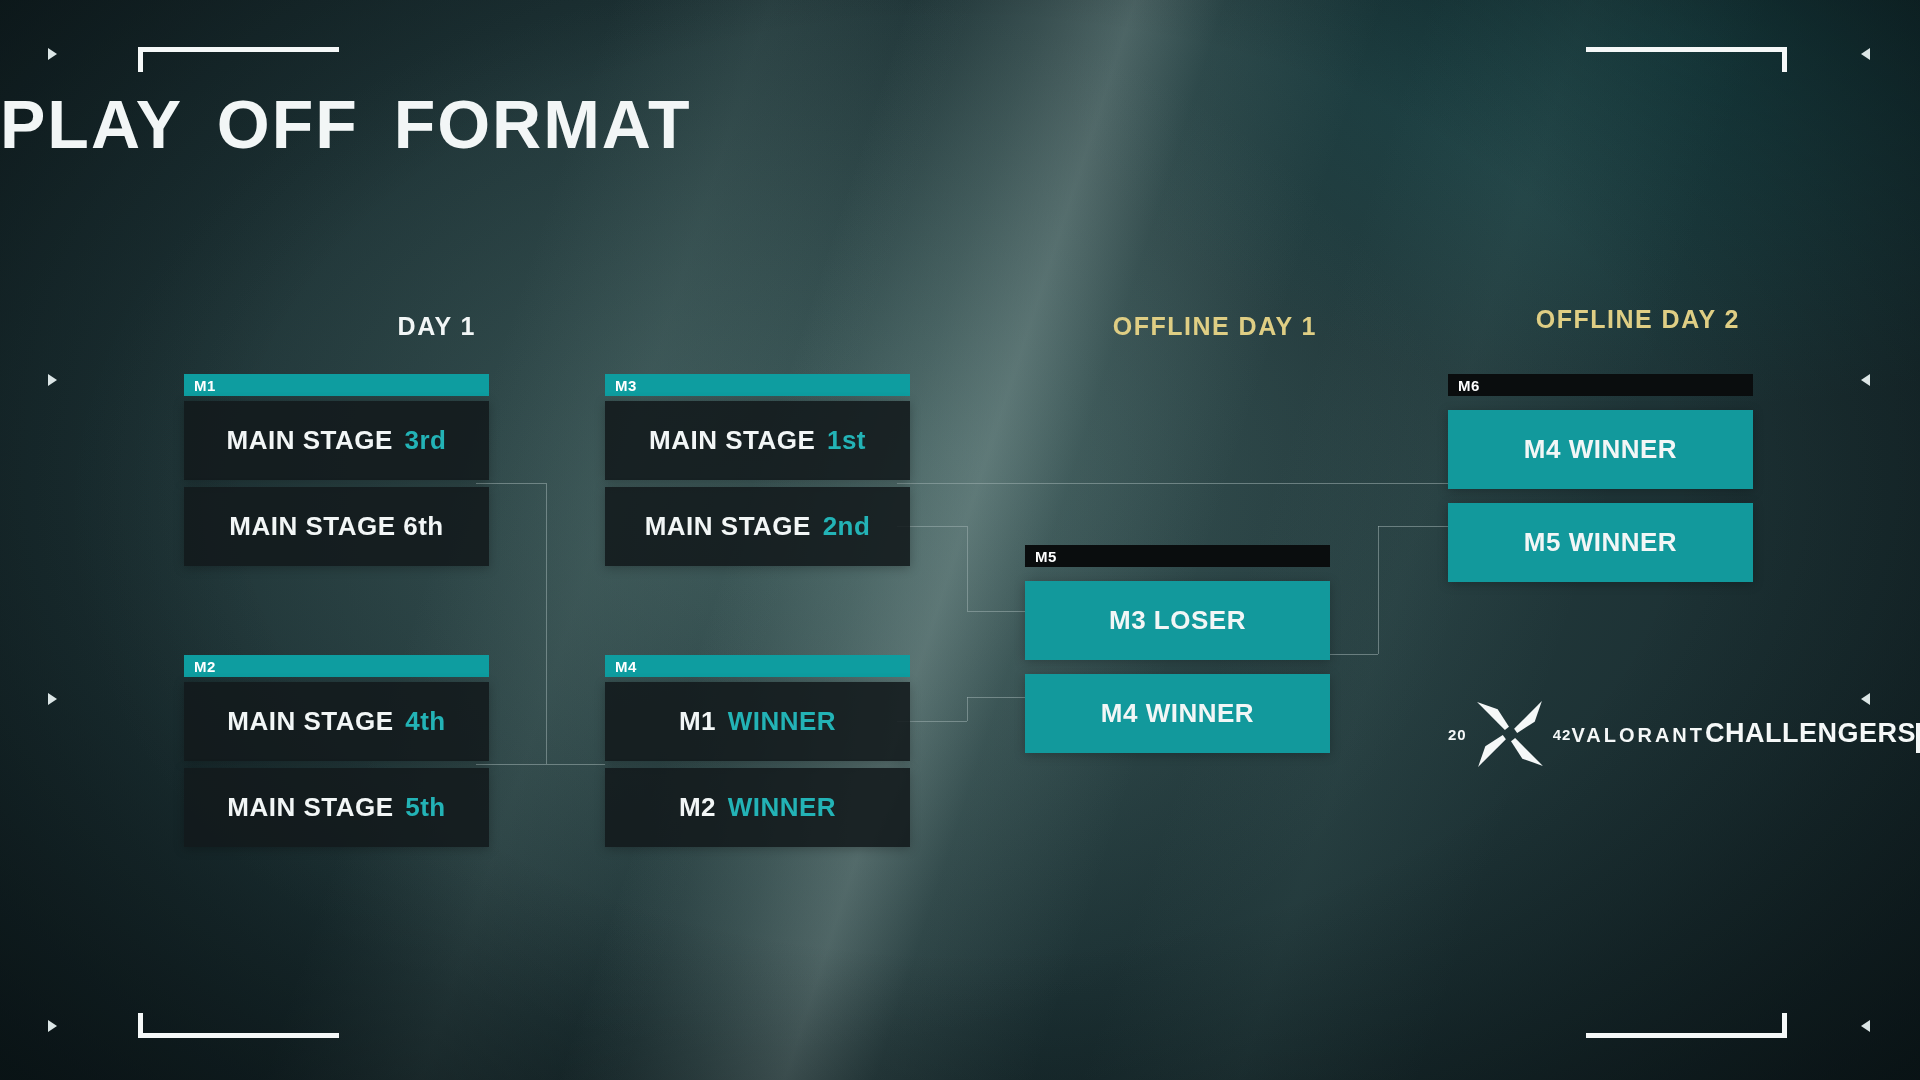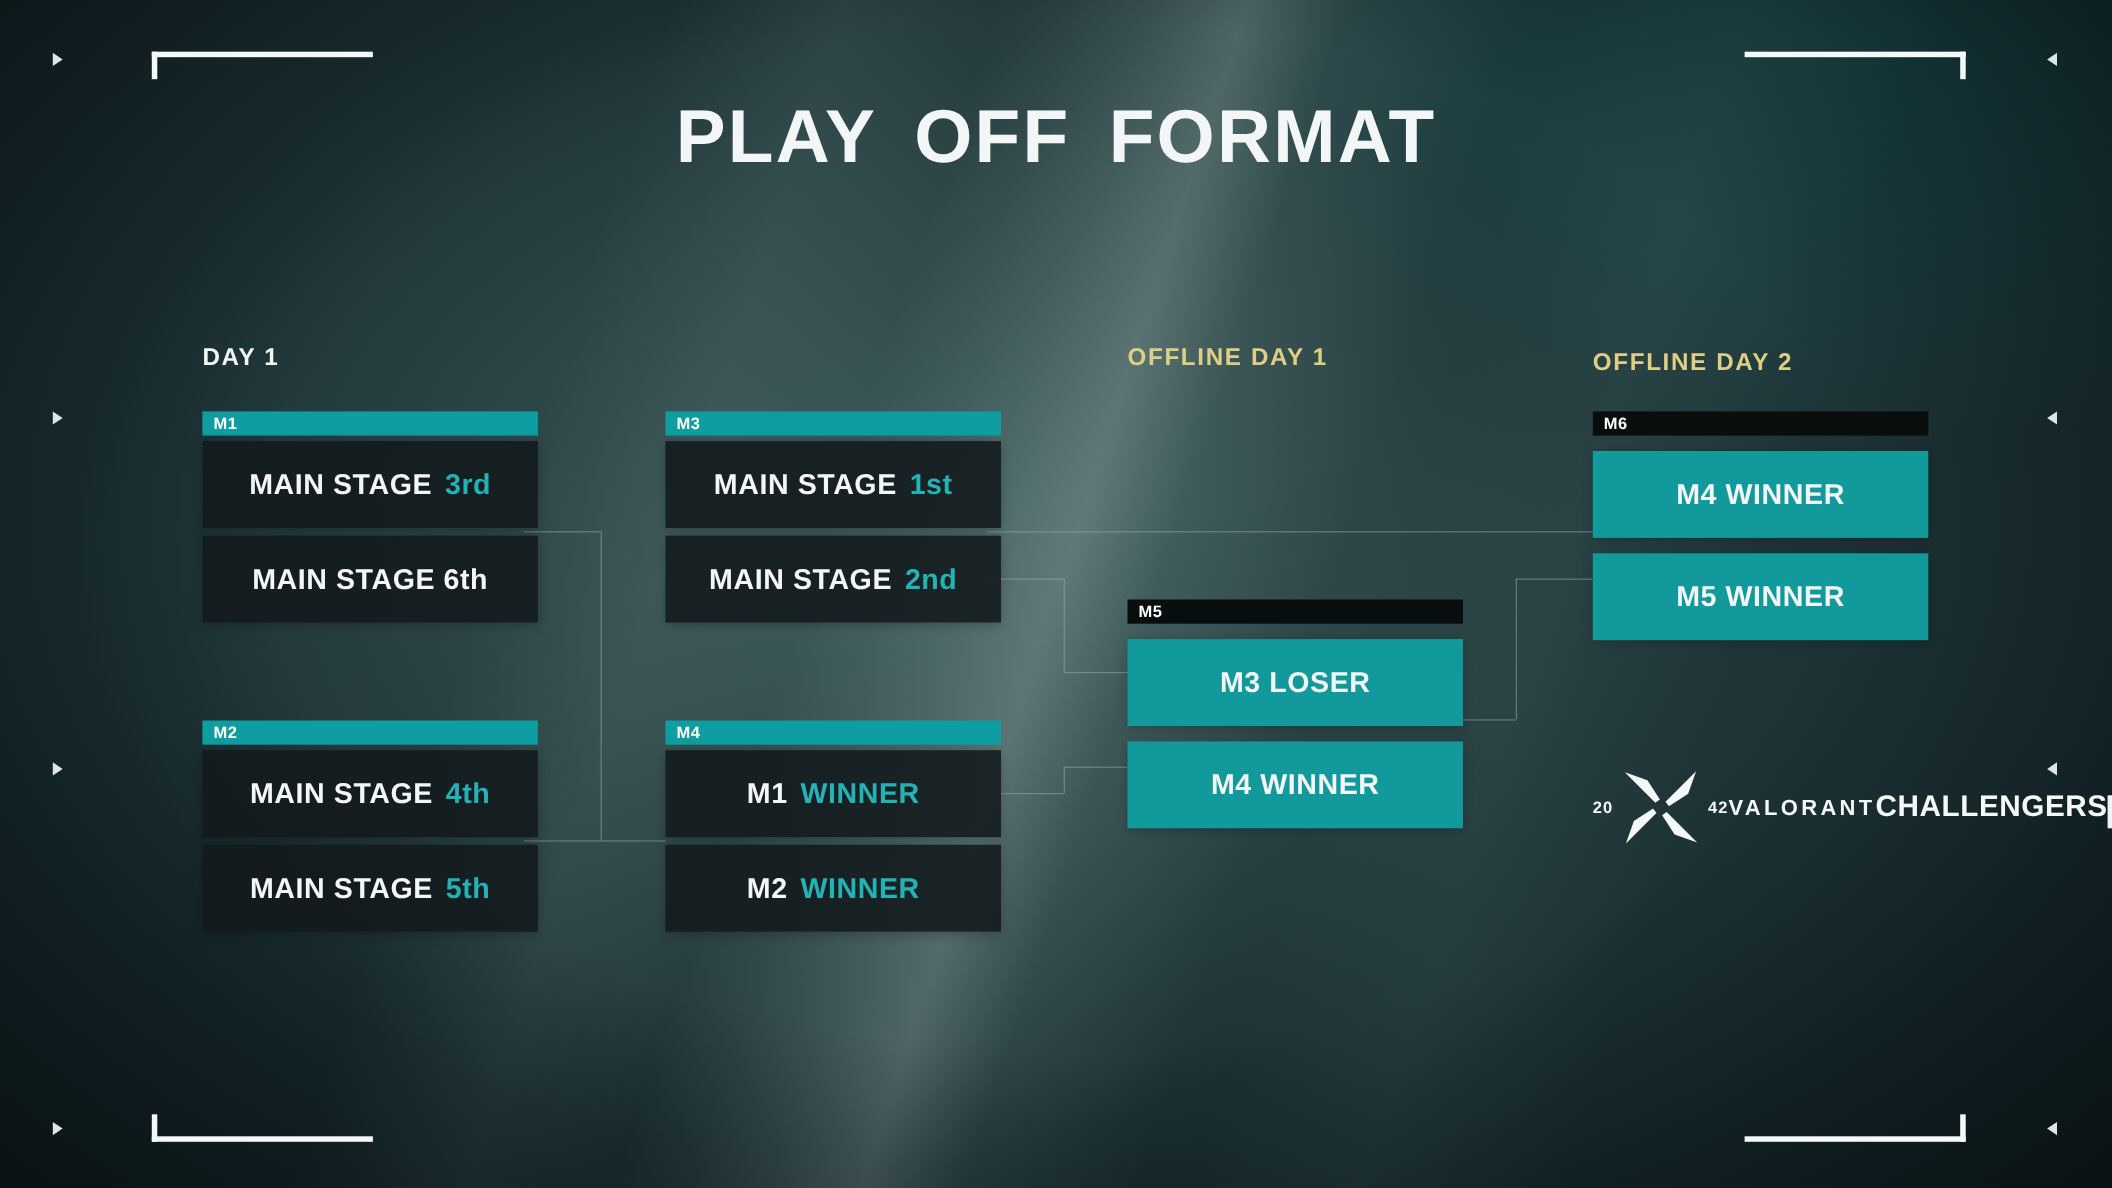--- a/index.html
+++ b/index.html
@@ -7,23 +7,23 @@
   .stage{position:relative;width:1920px;height:1080px;overflow:hidden;
     background:
       radial-gradient(ellipse 1300px 850px at 50% 45%, rgba(0,0,0,0) 55%, rgba(4,10,12,0.60) 100%),
       linear-gradient(108deg, rgba(0,0,0,0) 40%, rgba(168,196,190,0.18) 46%, rgba(196,220,214,0.28) 50%, rgba(150,180,175,0.12) 54%, rgba(0,0,0,0) 61%),
       linear-gradient(108deg, rgba(0,0,0,0) 27%, rgba(130,160,155,0.12) 34%, rgba(0,0,0,0) 43%),
       linear-gradient(108deg, rgba(0,0,0,0) 63%, rgba(100,140,136,0.10) 70%, rgba(0,0,0,0) 78%),
       radial-gradient(ellipse 1000px 760px at 40% 48%, rgba(112,148,142,0.28), rgba(0,0,0,0) 70%),
       radial-gradient(ellipse 900px 520px at 88% 4%, rgba(24,105,108,0.38), rgba(0,0,0,0) 70%),
       radial-gradient(ellipse 1700px 1150px at 50% 42%, #2b4547 0%, #1a2e31 55%, #0b1518 100%);
   }
-  .title{position:absolute;left:0;top:90px;width:100%;text-align:center;line-height:1;
+  .title{position:absolute;left:0;top:90px;width:100%;line-height:1;
     font-size:68px;font-weight:bold;letter-spacing:2px;word-spacing:14px;color:#F2F6F6;}
-  .col-header{position:absolute;width:292px;text-align:left;font-size:22px;font-weight:bold;
+  .col-header{position:absolute;width:292px;text-align:right;font-size:25px;font-weight:bold;
     letter-spacing:1.5px;color:var(--white,#F2F6F6);}
   .col-header.gold{color:var(--gold,#DFCE84);}
   .match{position:absolute;width:305px;}
   .match-tag{height:22px;display:flex;align-items:center;padding-left:10px;font-size:15px;font-weight:bold;
     letter-spacing:0.5px;color:#FFFFFF;box-sizing:border-box;}
   .match-tag.teal{background:var(--teal,#0E9DA0);}
   .match-tag.black{background:var(--black-header,#0A0D0E);}
   .mrow{height:79px;margin-top:7px;display:flex;align-items:center;justify-content:center;gap:0.45em;
     font-size:26px;font-weight:bold;letter-spacing:0.5px;color:var(--white,#F2F6F6);
     box-shadow:0 2px 10px rgba(0,0,0,0.25);}
@@ -68,21 +68,21 @@
   <div class="tri r" style="left:48px;top:1020px"></div>
   <div class="tri l" style="left:1861px;top:48px"></div>
   <div class="tri l" style="left:1861px;top:374px"></div>
   <div class="tri l" style="left:1861px;top:693px"></div>
   <div class="tri l" style="left:1861px;top:1020px"></div>
 
   <div class="title">PLAY OFF FORMAT</div>
 
   <div class="col-header" style="left:184px;top:312px">DAY 1</div>
   <div class="col-header gold" style="left:1025px;top:312px">OFFLINE DAY 1</div>
-  <div class="col-header gold" style="left:1448px;top:316px">OFFLINE DAY 2</div>
+  <div class="col-header gold" style="left:1448px;top:305px">OFFLINE DAY 2</div>
 
   <div class="cline h" style="left:476px;top:483px;width:70px"></div>
   <div class="cline v" style="left:546px;top:483px;height:281px"></div>
   <div class="cline h" style="left:476px;top:764px;width:129px"></div>
   <div class="cline h" style="left:897px;top:483px;width:551px"></div>
   <div class="cline h" style="left:897px;top:526px;width:70px"></div>
   <div class="cline v" style="left:967px;top:526px;height:85px"></div>
   <div class="cline h" style="left:967px;top:611px;width:58px"></div>
   <div class="cline h" style="left:897px;top:721px;width:70px"></div>
   <div class="cline v" style="left:967px;top:697px;height:24px"></div>

